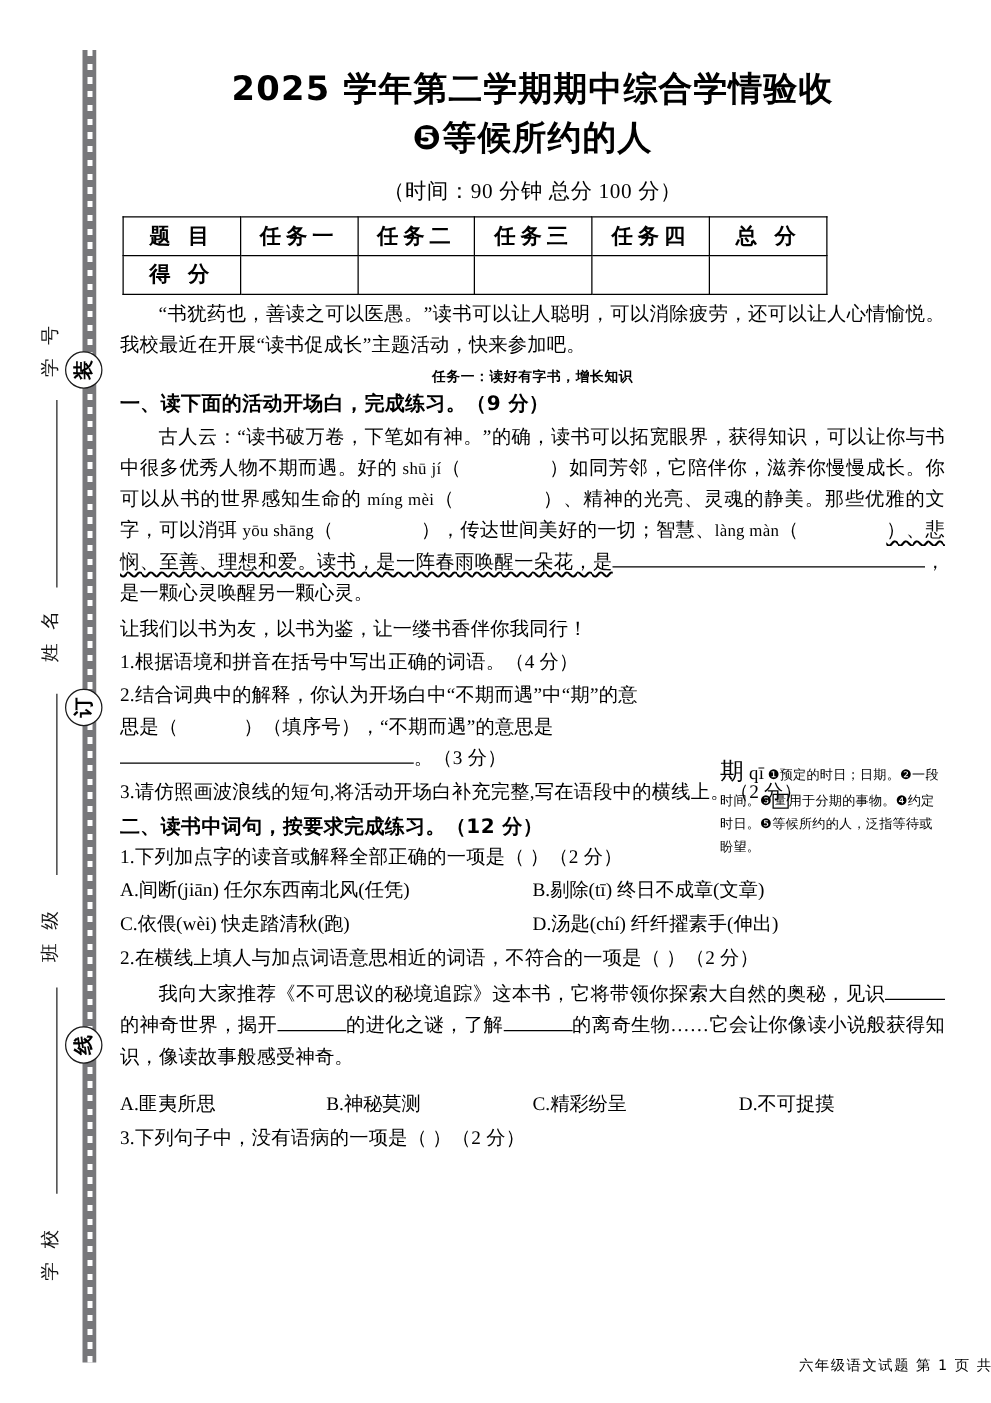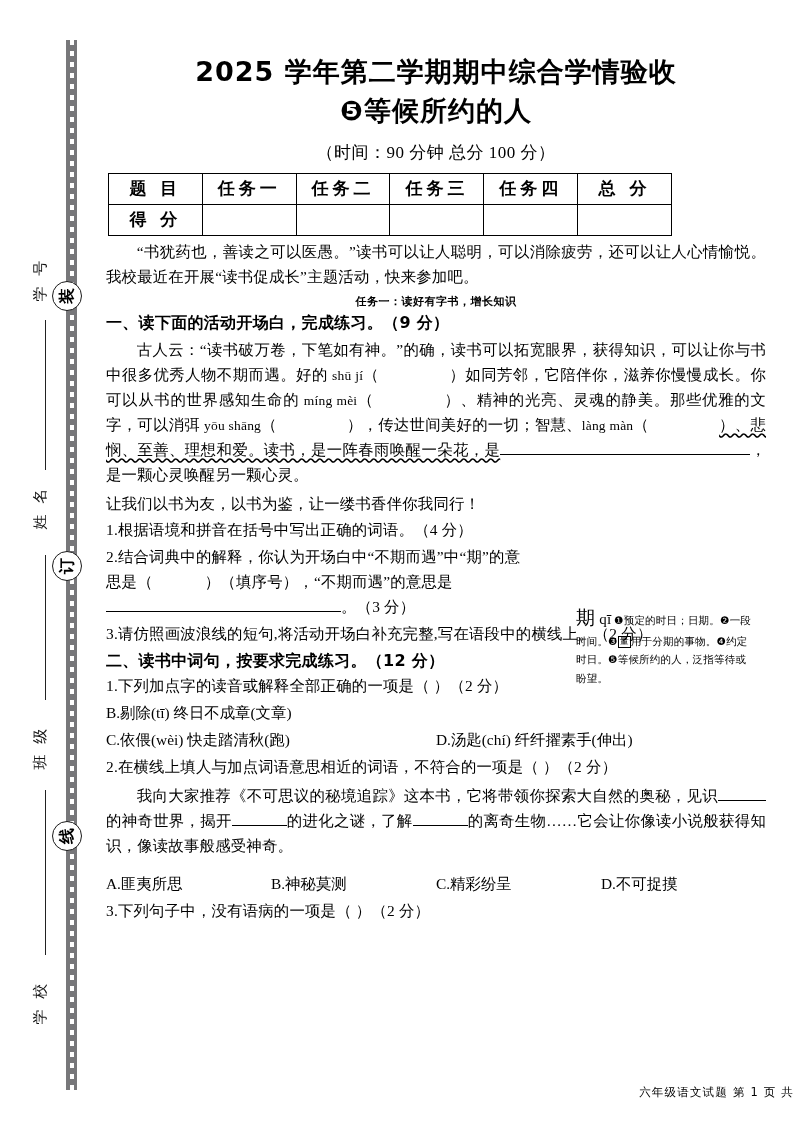--- a/index.html
+++ b/index.html
@@ -81,21 +81,21 @@
     width: 0;
     border-left: 1.2px solid #222;
   }
   #vert-rule-1 { top: 320px; height: 150px; }
   #vert-rule-2 { top: 555px; height: 145px; }
   #vert-rule-3 { top: 790px; height: 165px; }
 
   
   #content {
     position: absolute;
-    left: 106px; top: 0;
+    left: 96px; top: 0;
     width: 660px;
   }
 
   #doc-title-1 {
     text-align: center;
     font-family: "DejaVu Sans", sans-serif;
     font-weight: bold;
     font-size: 27px;
     letter-spacing: 1px;
     margin: 56px 0 0 0;
@@ -300,20 +300,21 @@
 
   <p class="qline" style="width:425px"><span>2.结合词典中的解释，你认为开场白中“不期而遇”中</span><span>“期”的意思是（</span><span class="parenblank" style="width:52px"></span><span>）（填序号），“不期而遇”的意</span><span>思是</span><span class="blankline" style="width:235px"></span><span>。（3 分）</span></p>
 
   <p class="qline">3.请仿照画波浪线的短句,将活动开场白补充完整,写在语段中的横线上。（2 分）</p>
 
   <div class="section-heading">二、读书中词句，按要求完成练习。（12 分）</div>
 
   <p class="qline">1.下列加点字的读音或解释全部正确的一项是（          ）（2 分）</p>
 
   <div class="opt-row">
+    <div>A.间断(jiān)  任尔东西南北风(任凭)</div>
     <div>B.剔除(tī)    终日不成章(文章)</div>
   </div>
   <div class="opt-row">
     <div>C.依偎(wèi)   快走踏清秋(跑)</div>
     <div>D.汤匙(chí)  纤纤擢素手(伸出)</div>
   </div>
 
   <p class="qline">2.在横线上填人与加点词语意思相近的词语，不符合的一项是（     ）（2 分）</p>
 
   <p class="para indent"><span>我向大家推荐《不可思议的秘境追踪》这本书，它将带领你探索大自然的奥秘，见识</span><span class="blankline" style="width:48px"></span><span>的神奇世界，揭开</span><span class="blankline" style="width:55px"></span><span>的进化之谜，了解</span><span class="blankline" style="width:55px"></span><span>的离奇生物……它会让你像读小说般获得知识，像读故事般感受神奇。</span></p>

